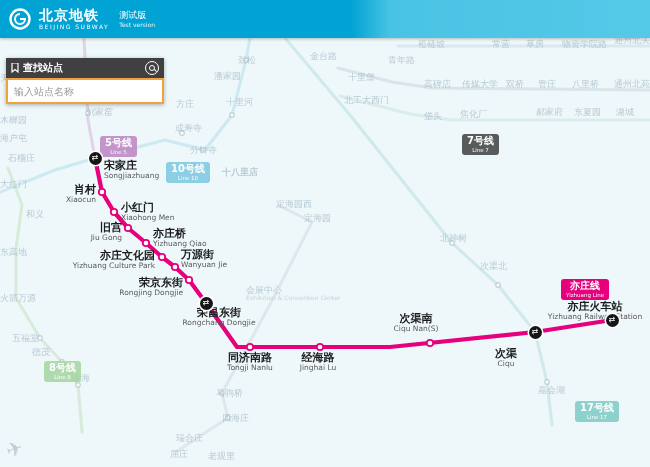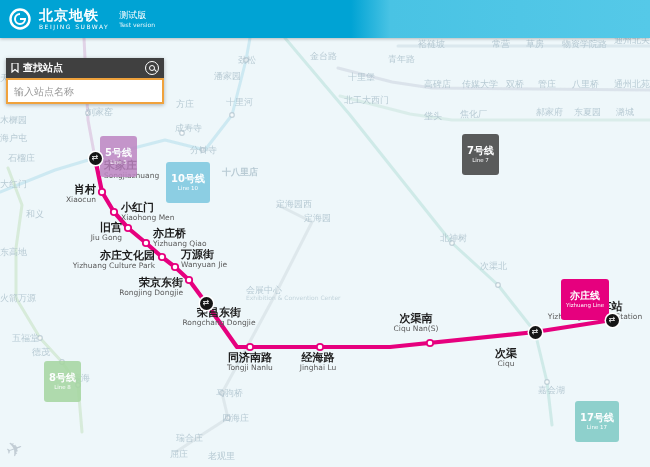--- a/index.html
+++ b/index.html
@@ -40,21 +40,21 @@
   .st-label{position:absolute;white-space:nowrap;z-index:20;cursor:pointer;}
   .st-label .zh{font-size:11px;font-weight:bold;color:#1c1c1c;line-height:1.05;}
   .st-label .en{font-size:7.5px;color:#5a5a5a;line-height:1.1;}
   .bg-label{position:absolute;white-space:nowrap;z-index:5;opacity:.8;}
   .bg-label .zh{font-size:9px;color:#aabfca;line-height:1.05;}
   .bg-label .en{font-size:6px;color:#b9ccd5;line-height:1.1;}
   .xfer-icon{position:absolute;width:13px;height:13px;border-radius:50%;background:#161616;
     color:#fff;font-size:8px;display:flex;align-items:center;justify-content:center;
     z-index:25;box-shadow:0 0 0 1.5px #fff;cursor:pointer;line-height:1;}
   .badge{position:absolute;border-radius:3px;color:#fff;text-align:center;
-    padding:12px 5px;z-index:22;line-height:1;}
+    padding:2px 5px;z-index:22;line-height:1;}
   .badge .bzh{font-size:10px;font-weight:bold;}
   .badge .ben{font-size:5.5px;margin-top:1.5px;}
   .plane{position:absolute;left:6px;bottom:6px;font-size:20px;color:#c2cdd5;
     transform:rotate(-20deg);z-index:8;}
 </style>
 </head>
 <body>
 
 <div class="screen">
 
@@ -172,21 +172,21 @@
       </div>
       <div class="bg-label" style="left: 614px; top: 36px;">
         <div class="zh">通州北关</div>
       </div>
       <div class="bg-label" style="left: 310px; top: 52px;">
         <div class="zh">金台路</div>
       </div>
       <div class="bg-label" style="left: 348px; top: 73px;">
         <div class="zh">十里堡</div>
       </div>
-      <div class="bg-label" style="left: 388px; top: 56px; font-family: Liberation Mono, monospace;">
+      <div class="bg-label" style="left: 388px; top: 56px;">
         <div class="zh">青年路</div>
       </div>
       <div class="bg-label" style="left: 424px; top: 80px;">
         <div class="zh">高碑店</div>
       </div>
       <div class="bg-label" style="left: 462px; top: 80px;">
         <div class="zh">传媒大学</div>
       </div>
       <div class="bg-label" style="left: 506px; top: 80px;">
         <div class="zh">双桥</div>

